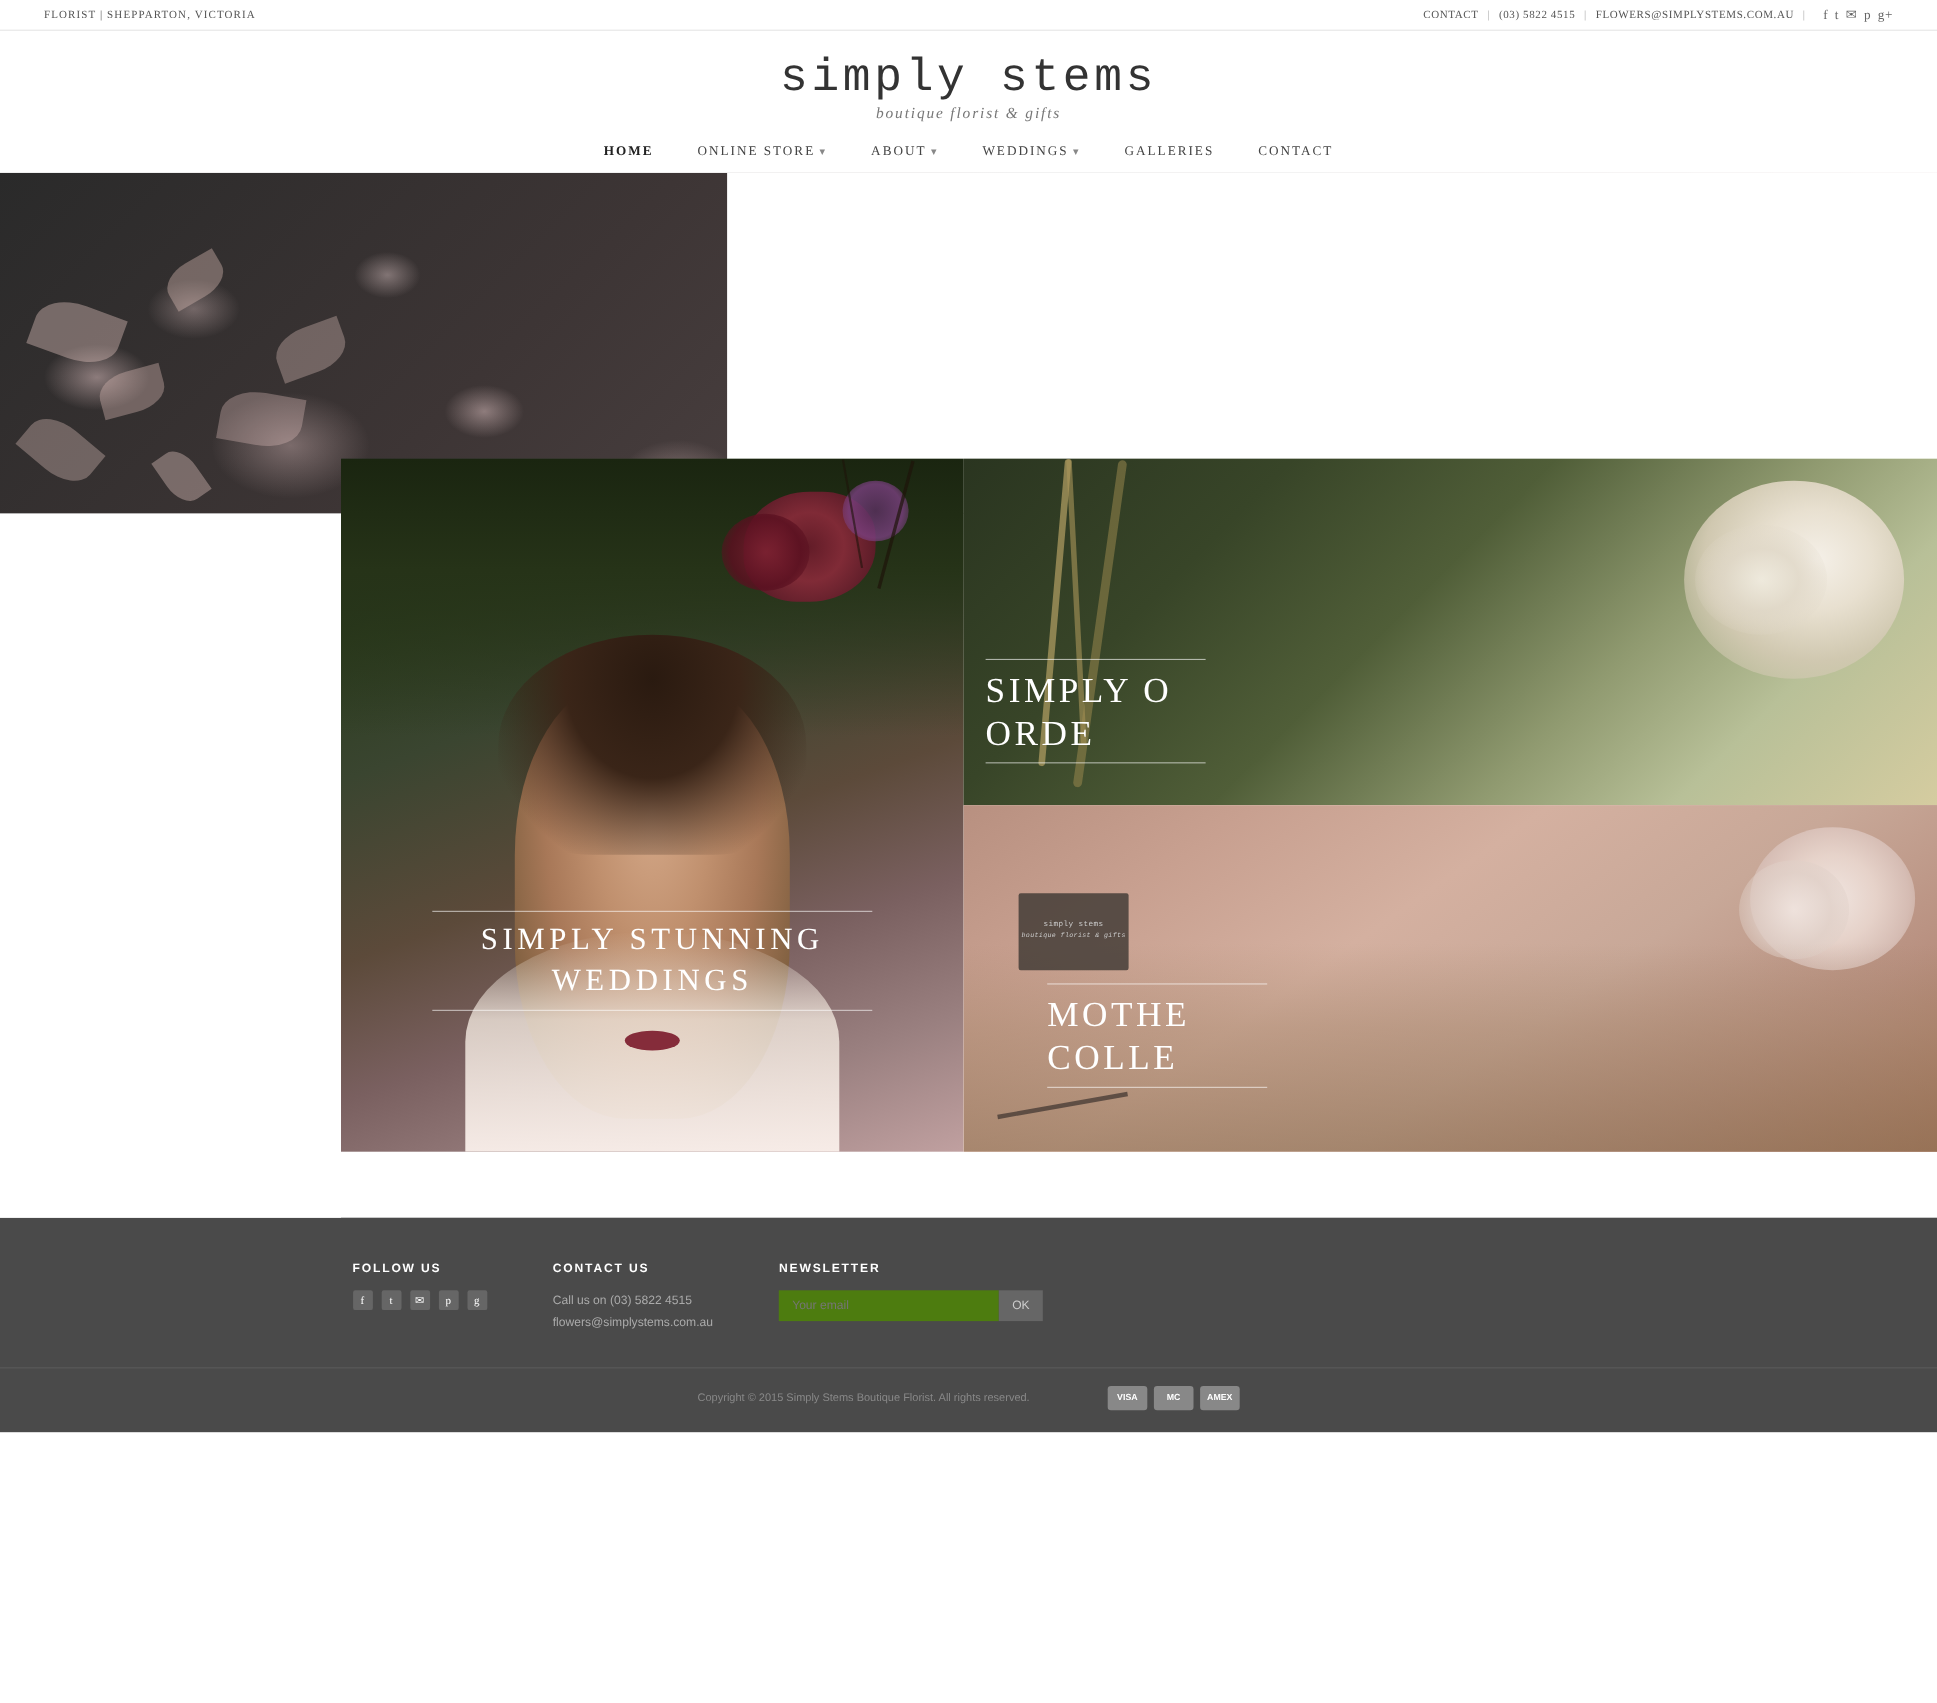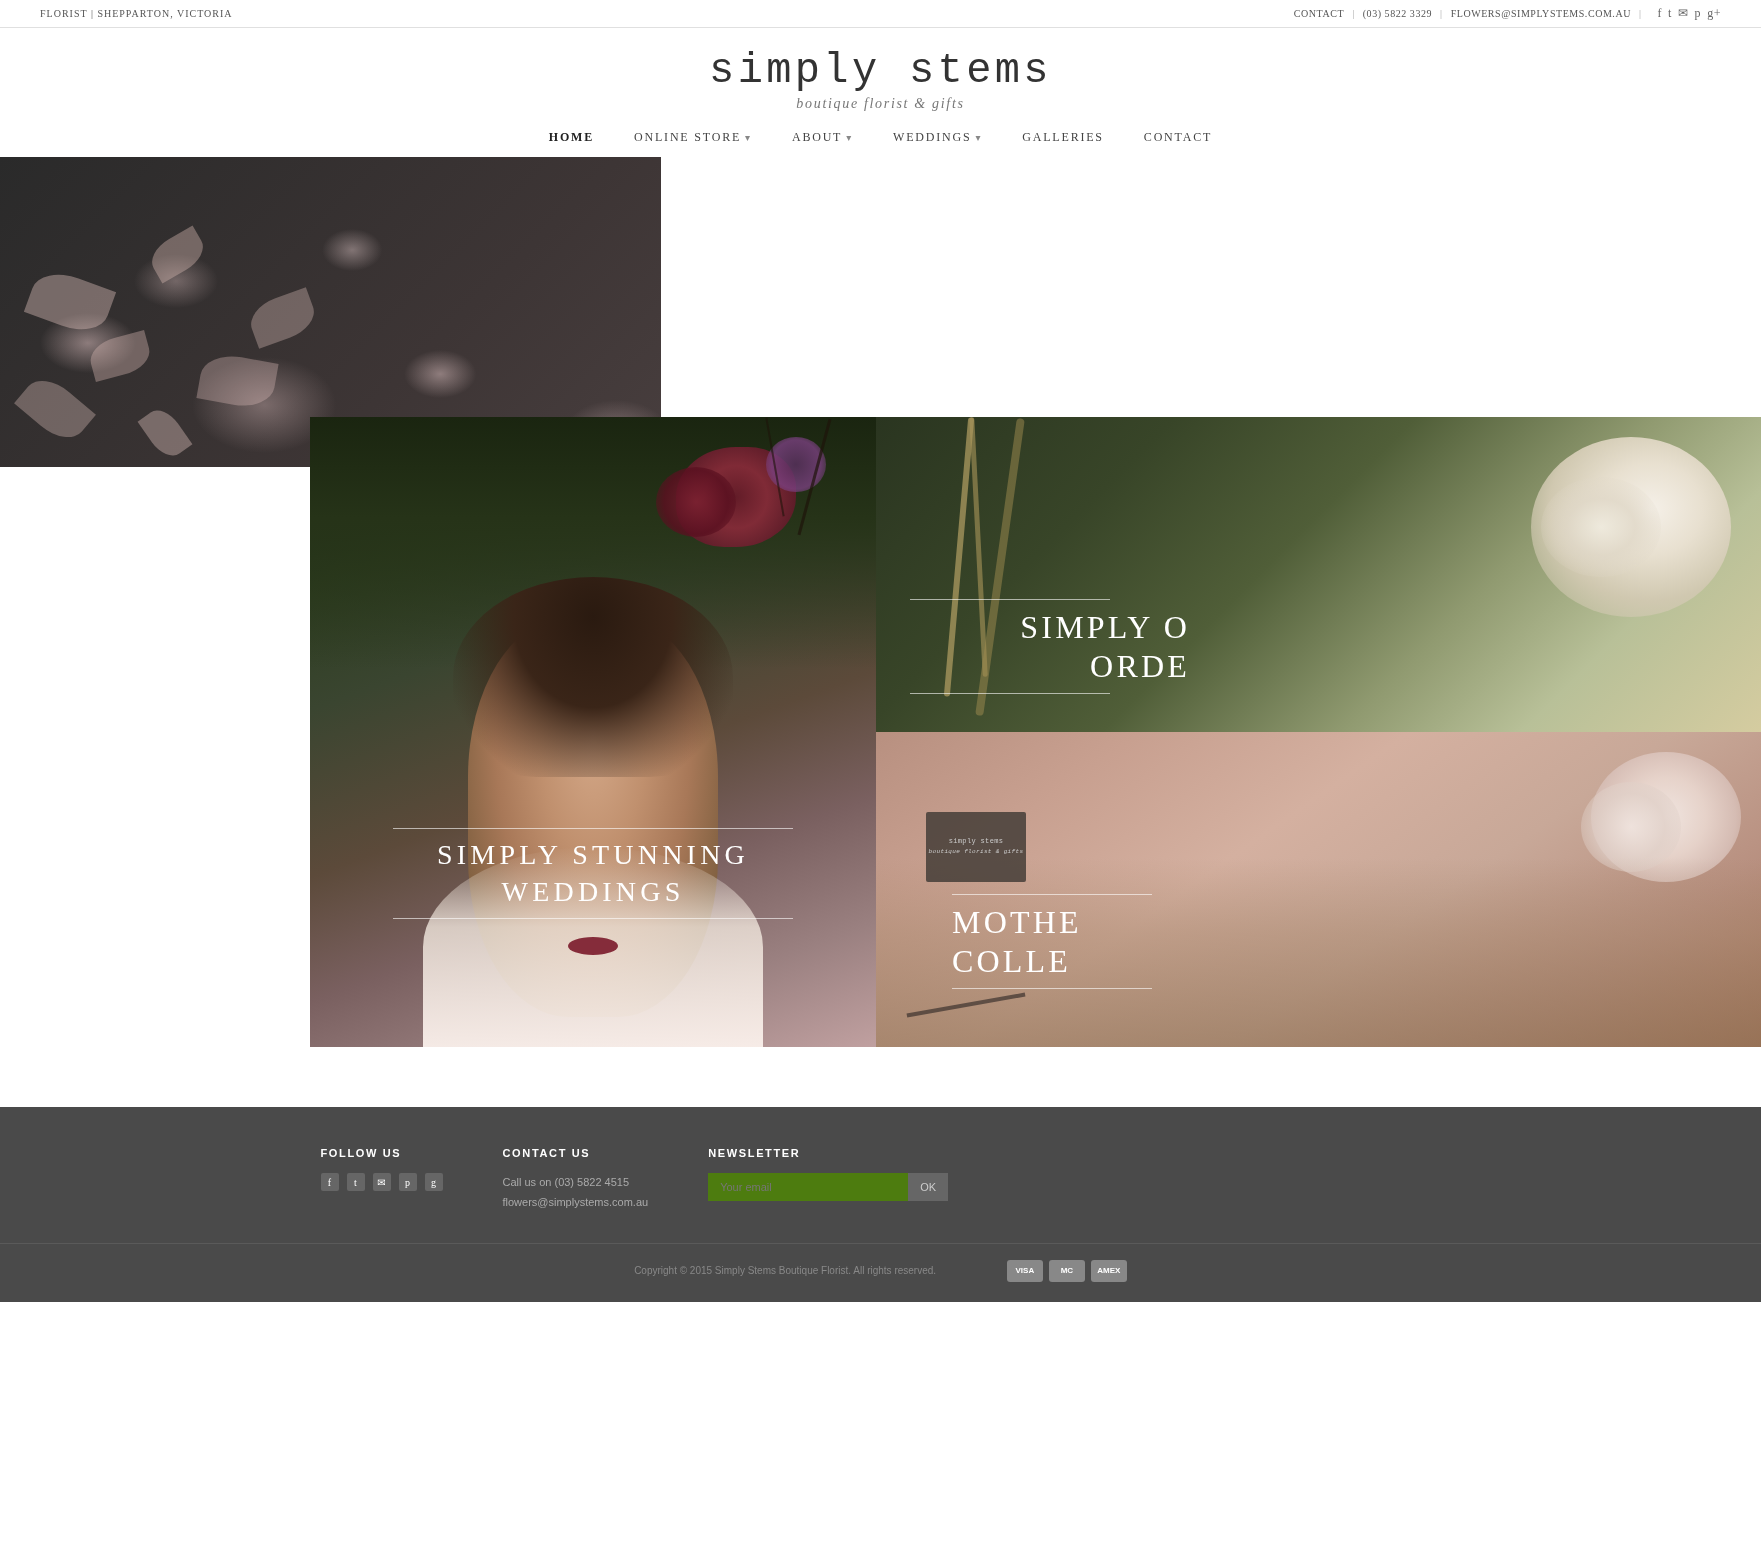--- a/index.html
+++ b/index.html
@@ -179,22 +179,22 @@
 
     
     .order-image {
       position: relative;
       overflow: hidden;
       background: linear-gradient(135deg, #2a3520 0%, #3a4528 20%, #485535 35%, #8a9a70 55%, #b0c090 70%, #d0c8a0 100%);
     }
     .order-text-overlay {
       position: absolute;
       bottom: 30px;
-      left: 34px;
-      text-align: right;
+      left: 20px;
+      text-align: left;
       width: 280px;
     }
     .order-title {
       font-size: 32px;
       color: #fff;
       letter-spacing: 0.1em;
       text-transform: uppercase;
       font-family: 'Georgia', serif;
       font-weight: normal;
       line-height: 1.2;
@@ -340,21 +340,21 @@
     }
   </style>
 </head>
 <body>
 
 <div class="top-bar">
   <span class="top-bar-left">FLORIST | SHEPPARTON, VICTORIA</span>
   <div class="top-bar-right">
     <span style="cursor:pointer;">CONTACT</span>
     <span class="divider">|</span>
-    <span style="cursor:pointer;">(03) 5822 3329</span>
+    <span style="cursor:pointer;">(03) 5822 4515</span>
     <span class="divider">|</span>
     <span style="cursor:pointer;">FLOWERS@SIMPLYSTEMS.COM.AU</span>
     <span class="divider">|</span>
     <div class="social-icons">
       <span class="social-icon">f</span>
       <span class="social-icon">t</span>
       <span class="social-icon">✉</span>
       <span class="social-icon">p</span>
       <span class="social-icon">g+</span>
     </div>

